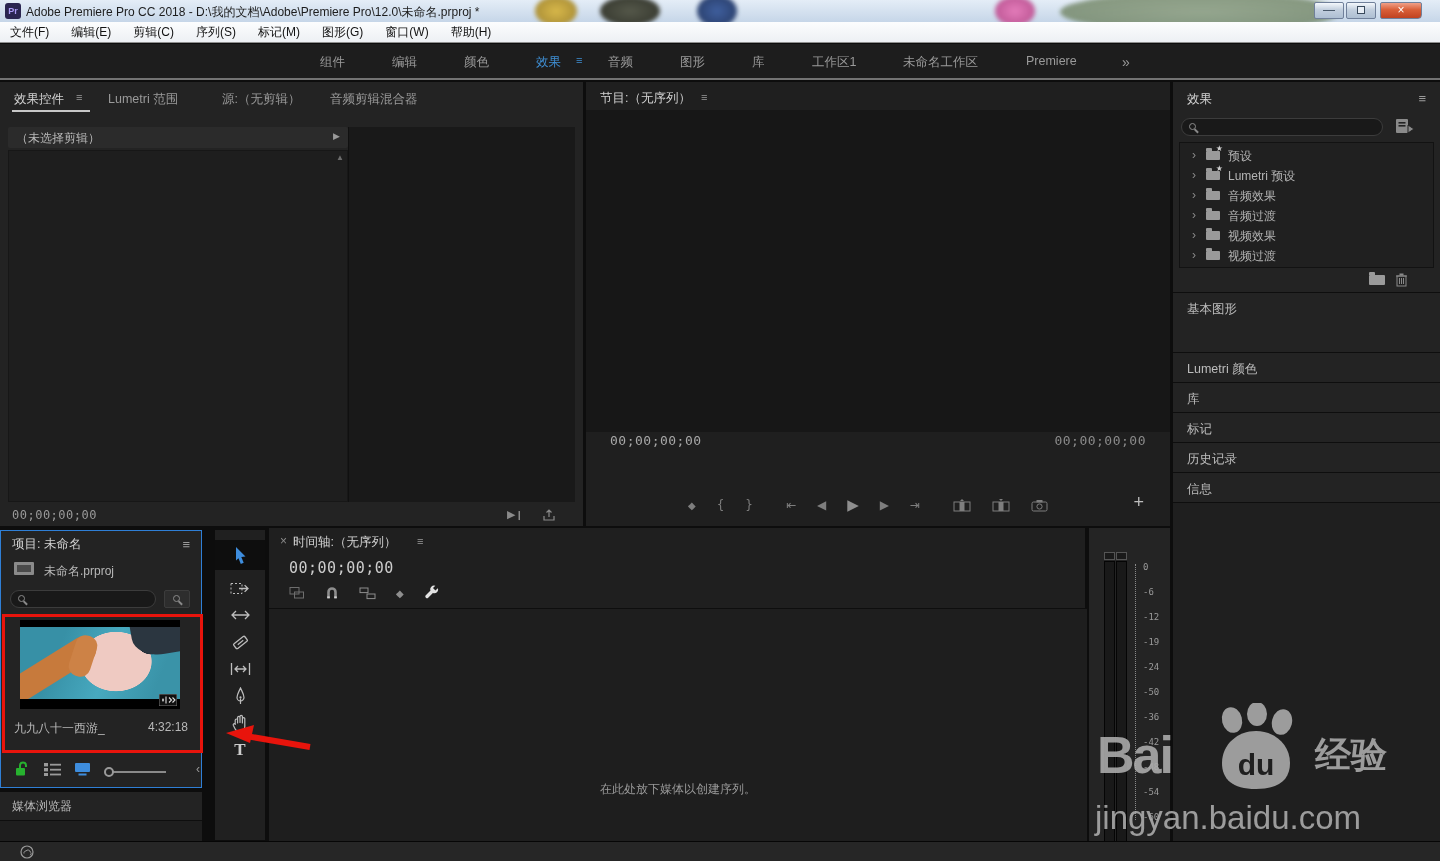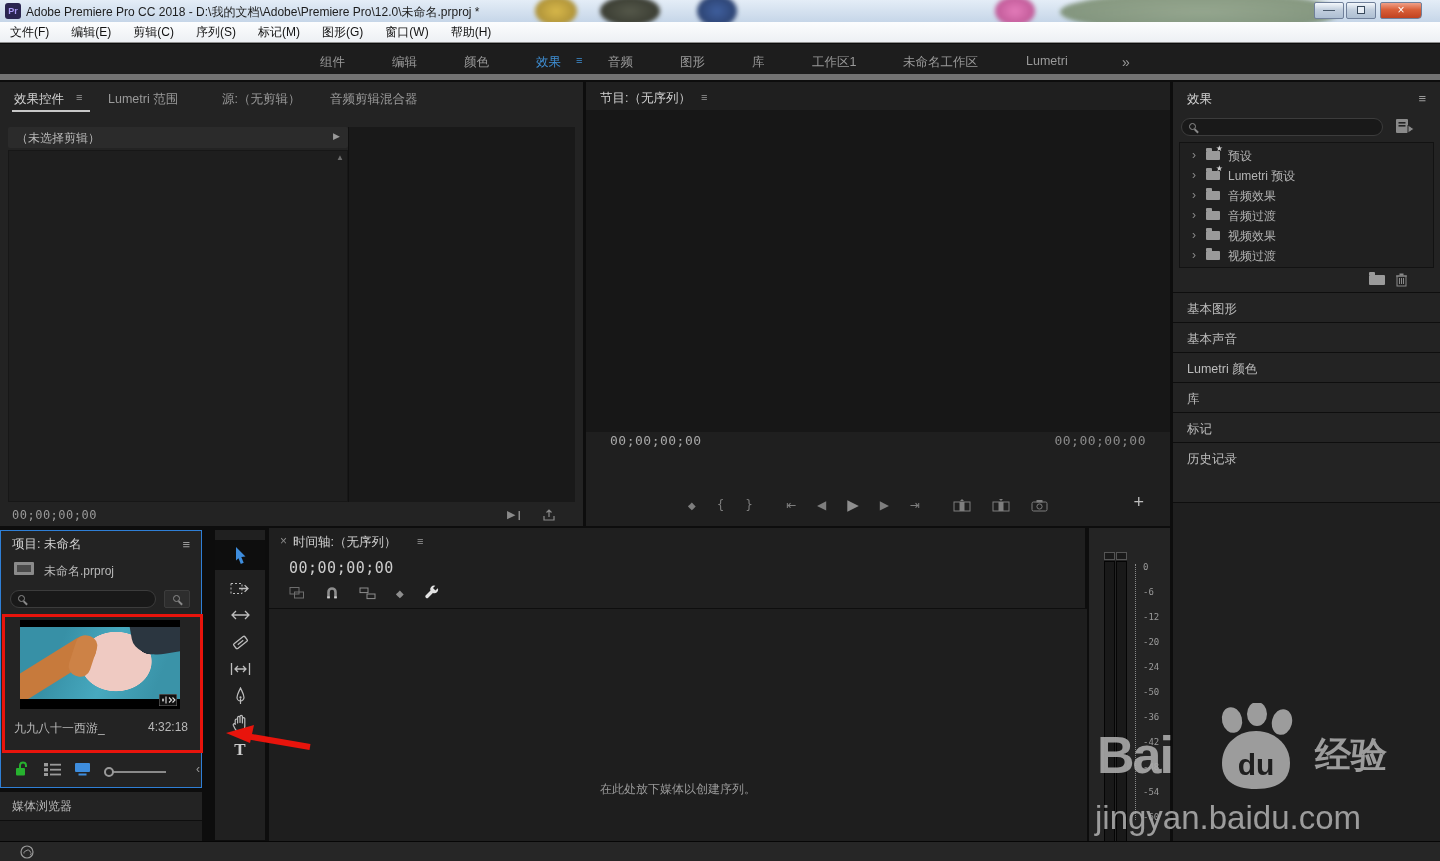--- a/index.html
+++ b/index.html
@@ -19,21 +19,21 @@
       border-radius:3px; color:#ab9bf5; font-size:9px; font-weight:bold; text-align:center; line-height:16px; }
   .winbtn { position:absolute; top:2px; height:17px; width:30px; border:1px solid #70809a; border-radius:2px;
       background:linear-gradient(#f4f8fc,#c2cfde 45%,#aebfd2); color:#3a4a5c; text-align:center;
       line-height:14px; font-size:12px; }
   .winbtn.close { background:linear-gradient(#f0a088,#d95f38 45%,#c04220); color:#fff; width:42px; border-radius:2px 2px 4px 2px;}
   
   .menubar { left:0; top:22px; width:1440px; height:21px; background:linear-gradient(#fcfdfe,#edf0f4);
       border-bottom:1px solid #8f8f8f; display:flex; align-items:center; padding-left:10px; gap:22px; }
   .menubar span { font-size:12px; color:#121212; }
   
-  .wsbar { left:0; top:44px; width:1440px; height:36px; background:#1d1d1d; border-bottom:6px solid #737373; }
+  .wsbar { left:0; top:44px; width:1440px; height:36px; background:#1d1d1d; border-bottom:2px solid #737373; }
   .ws-tab { position:absolute; top:10px; font-size:12.5px; color:#9a9a9a; }
   .ws-tab.active { color:#3f8fd4; }
   
   .panel { background:#232323; }
   .ptab { font-size:12.5px; color:#9a9a9a; position:absolute; top:9px; }
   .ptab.active { color:#d2d2d2; }
   .underline { position:absolute; height:2px; background:#c8c8c8; }
   
   .search { background:#191919; border:1px solid #3c3c3c; border-radius:9px; position:absolute; }
   .mag { position:absolute; width:7px; height:7px; border:1.5px solid #8a8a8a; border-radius:50%; }
@@ -93,21 +93,21 @@
     <span class="ws-tab" style="left:320px;">组件</span>
     <span class="ws-tab" style="left:392px;">编辑</span>
     <span class="ws-tab" style="left:464px;">颜色</span>
     <span class="ws-tab active" style="left:536px;">效果</span>
     <span class="ws-tab active" style="left:576px;font-size:11px;">≡</span>
     <span class="ws-tab" style="left:608px;">音频</span>
     <span class="ws-tab" style="left:680px;">图形</span>
     <span class="ws-tab" style="left:752px;">库</span>
     <span class="ws-tab" style="left:812px;">工作区1</span>
     <span class="ws-tab" style="left:903px;">未命名工作区</span>
-    <span class="ws-tab" style="left:1026px;">Lumetri</span>
+    <span class="ws-tab" style="left:1026px;">Premiere</span>
     <span class="ws-tab" style="left:1122px;font-size:14px;">»</span>
   </div>
 
   <div class="abs panel" style="left:0;top:82px;width:583px;height:444px;">
     <span class="ptab active" style="left:14px;">效果控件</span>
     <span class="ptab" style="left:76px;font-size:11px;">≡</span>
     <span class="ptab" style="left:108px;">Lumetri 范围</span>
     <span class="ptab" style="left:222px;">源:（无剪辑）</span>
     <span class="ptab" style="left:330px;">音频剪辑混合器</span>
     <div class="underline" style="left:12px;top:28px;width:78px;"></div>
@@ -217,34 +217,34 @@
         <line x1="1" y1="4" x2="12" y2="4" stroke="#8a8a8a"></line>
         <rect x="4.5" y="1.5" width="4" height="2" fill="#8a8a8a"></rect>
         <line x1="4.5" y1="6" x2="4.5" y2="12" stroke="#8a8a8a"></line>
         <line x1="6.5" y1="6" x2="6.5" y2="12" stroke="#8a8a8a"></line>
         <line x1="8.5" y1="6" x2="8.5" y2="12" stroke="#8a8a8a"></line>
     </svg>
 
     <div class="section-hdr" style="top:210px;padding-left:24px;">
         <span>基本图形</span>
       </div>
-    <div class="section-hdr" style="top:240px;">
-        <span>基本声音</span>
-      </div>
     <div class="section-hdr" style="top:270px;">
         <span>Lumetri 颜色</span>
       </div>
     <div class="section-hdr" style="top:300px;">
         <span>库</span>
       </div>
     <div class="section-hdr" style="top:330px;">
         <span>标记</span>
       </div>
     <div class="section-hdr" style="top:360px;">
         <span>历史记录</span>
+      </div>
+    <div class="section-hdr" style="top:390px;">
+        <span>信息</span>
       </div>
     <div class="abs" style="left:0;top:420px;width:267px;height:339px;background:#1f1f1f;border-top:1px solid #0e0e0e;"></div>
   </div>
 
   <div class="abs panel" style="left:0;top:530px;width:202px;height:258px;outline:1px solid #2f7fd6;outline-offset:-1px;">
     <span class="ptab active" style="left:12px;top:6px;">项目: 未命名</span>
     <span class="menu-glyph" style="position:absolute;right:12px;top:8px;">≡</span>
     <div class="abs" style="left:14px;top:32px;width:20px;height:13px;background:#8a8a8a;border-radius:1px;">
       <div style="position:absolute;left:3px;top:3px;width:14px;height:7px;background:#4a4a4a;"></div>
     </div>
@@ -384,21 +384,21 @@
 
   <div class="abs" style="left:1087px;top:528px;width:83px;height:333px;background:#242424;border-left:2px solid #0d0d0d;">
     <div class="abs" style="left:15px;top:24px;width:11px;height:8px;border:1px solid #555;background:#1a1a1a;"></div>
     <div class="abs" style="left:27px;top:24px;width:11px;height:8px;border:1px solid #555;background:#1a1a1a;"></div>
     <div class="abs" style="left:15px;top:33px;width:11px;height:296px;background:#191919;border:1px solid #050505;"></div>
     <div class="abs" style="left:27px;top:33px;width:11px;height:296px;background:#191919;border:1px solid #050505;"></div>
     <div class="abs" style="left:46px;top:36px;width:0;height:256px;border-left:1px dotted #8a8a8a;"></div>
     <span class="meter-label" style="left:54px;top:34px;">0</span>
     <span class="meter-label" style="left:54px;top:59px;">-6</span>
     <span class="meter-label" style="left:54px;top:84px;">-12</span>
-    <span class="meter-label" style="left:54px;top:109px;">-20</span>
+    <span class="meter-label" style="left:54px;top:109px;">-19</span>
     <span class="meter-label" style="left:54px;top:134px;">-24</span>
     <span class="meter-label" style="left:54px;top:159px;">-50</span>
     <span class="meter-label" style="left:54px;top:184px;">-36</span>
     <span class="meter-label" style="left:54px;top:209px;">-42</span>
     <span class="meter-label" style="left:54px;top:234px;">-48</span>
     <span class="meter-label" style="left:54px;top:259px;">-54</span>
     <span class="meter-label" style="left:54px;top:284px;">-60</span>
   </div>
 
   <div class="abs statusbar">

